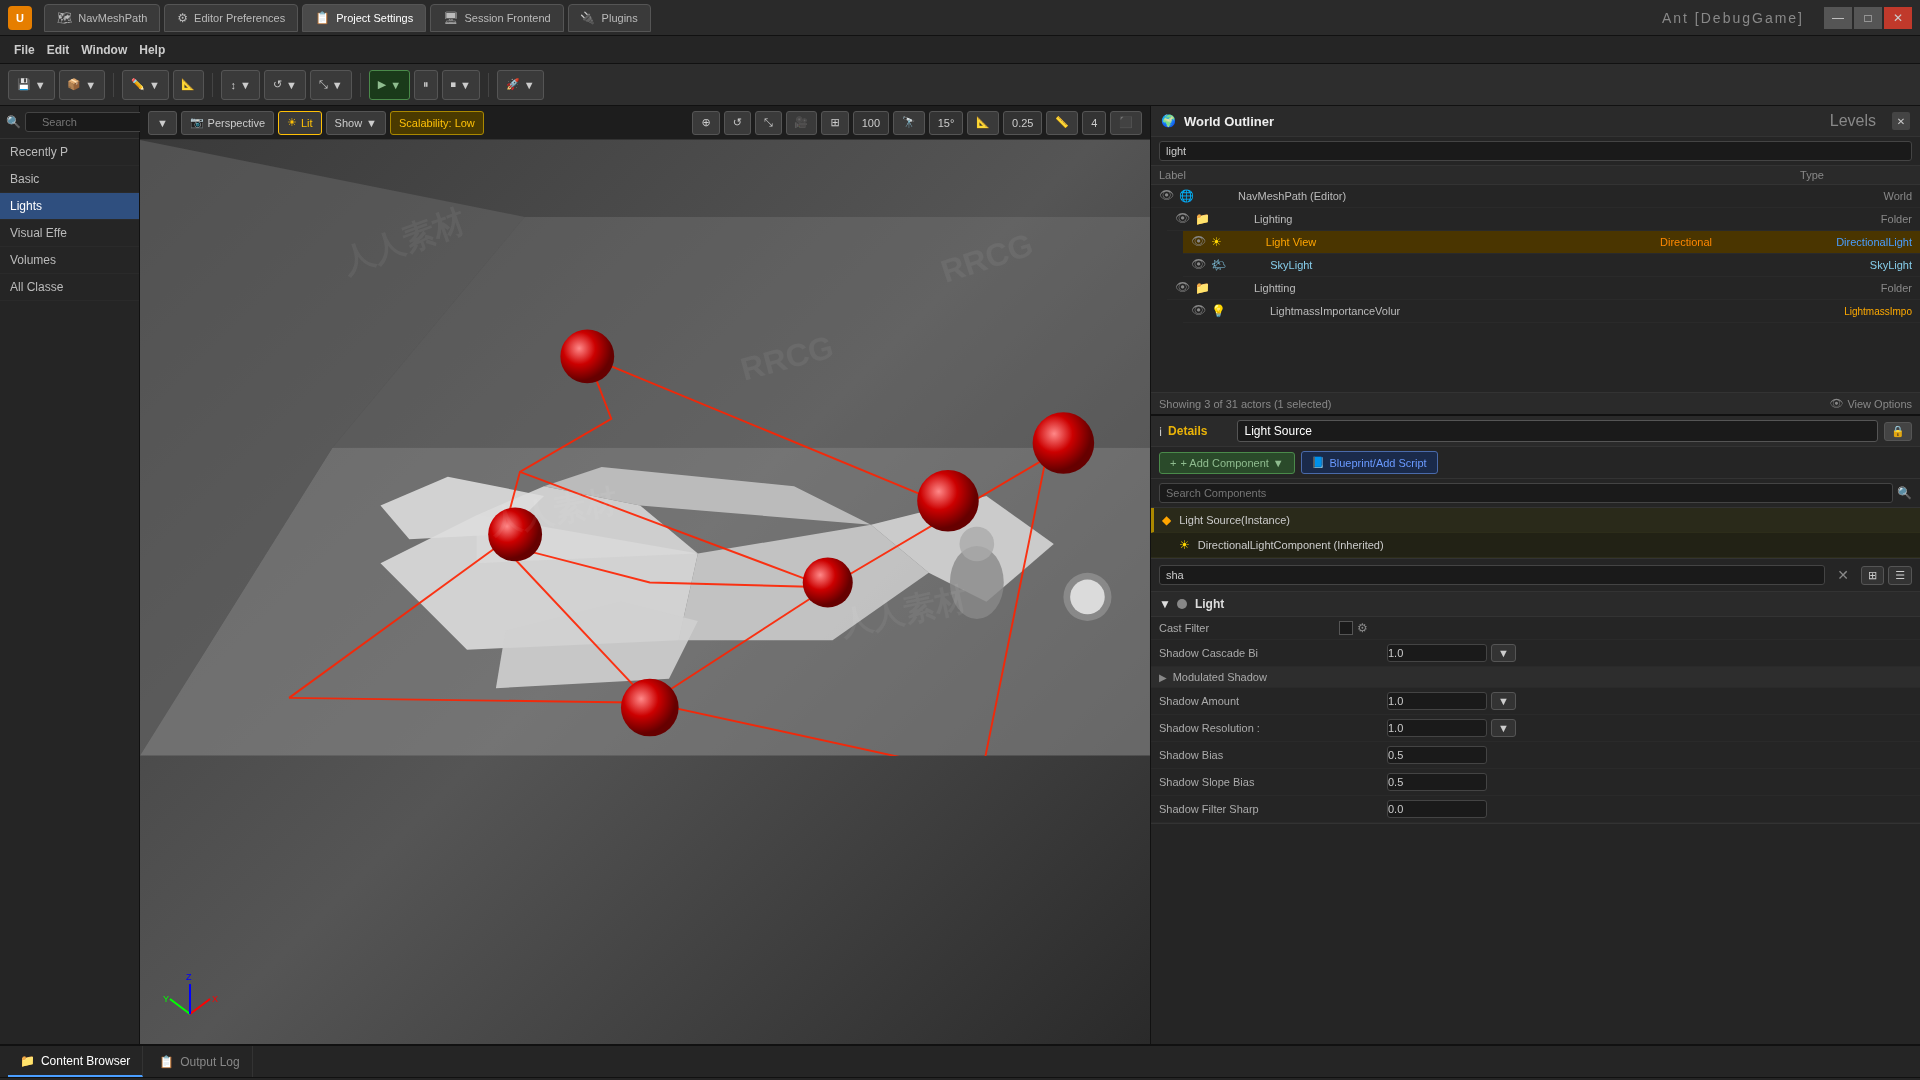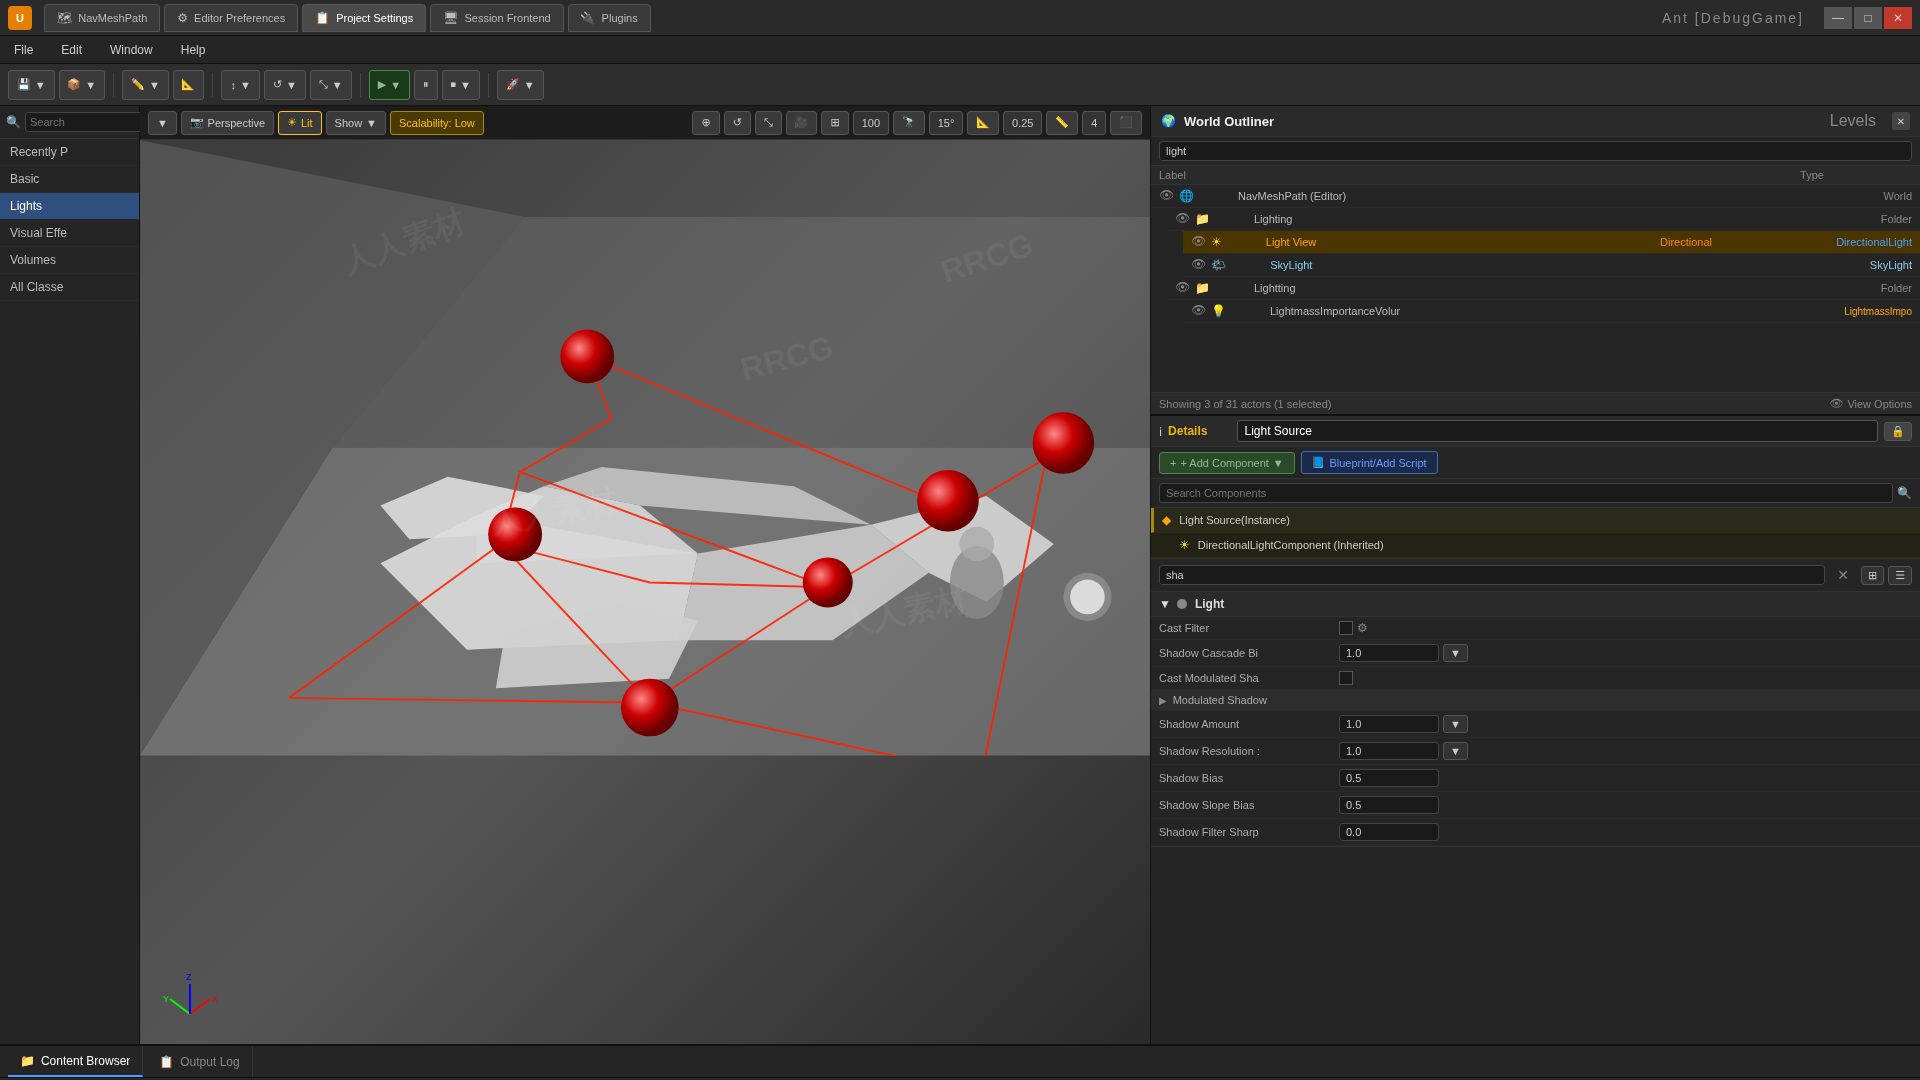--- a/index.html
+++ b/index.html
@@ -59,21 +59,22 @@
     .win-btn.close { background: #c0392b; }
 
     
     #menu-bar {
       display: flex;
       align-items: center;
       background: #252525;
       height: 28px;
       border-bottom: 1px solid #111;
       padding: 0 8px;
-      gap: 16px;
+      gap: 0;
+      font-weight: bold;
     }
     .menu-item {
       font-size: 12px; color: #ccc; cursor: pointer; padding: 2px 6px;
     }
 
     
     #toolbar {
       display: flex;
       align-items: center;
       background: #2d2d2d;
@@ -375,21 +376,21 @@
     }
     .prop-label {
       width: 180px; color: #aaa; flex-shrink: 0;
     }
     .prop-value {
       flex: 1; display: flex; align-items: center; gap: 4px;
     }
     .prop-input {
       background: #1a1a1a; border: 1px solid #444;
       border-radius: 3px; color: #ccc;
-      padding: 2px 6px; font-size: 11px; width: 100px;
+      padding: 2px 0; font-size: 11px; width: 100px; margin-left: 48px;
     }
     .prop-checkbox {
       width: 14px; height: 14px; border: 1px solid #555;
       background: #1a1a1a; display: inline-block;
     }
     .prop-dropdown-btn {
       background: #333; border: 1px solid #555;
       border-radius: 3px; padding: 2px 6px; color: #ccc;
       cursor: pointer; font-size: 11px;
       display: flex; align-items: center; gap: 4px;
@@ -547,21 +548,21 @@
     <span>🚀</span>
     <span>▼</span>
   </div>
 </div>
 
 <div id="main-layout">
 
   <div id="left-panel">
     <div id="left-panel-search">
       <span>🔍</span>
-      <input type="text" placeholder="Search" style="flex: 1 1 0%; background: rgb(26, 26, 26); border: 1px solid rgb(68, 68, 68); border-radius: 3px; color: rgb(204, 204, 204); padding: 3px 4px; font-size: 11px;">
+      <input type="text" placeholder="Search" style="flex: 1 1 0%; background: rgb(26, 26, 26); border: 1px solid rgb(68, 68, 68); border-radius: 3px; color: rgb(204, 204, 204); padding: 3px 16px; font-size: 11px;">
     </div>
     <div class="left-panel-item">Recently P</div>
     <div class="left-panel-item">Basic</div>
     <div class="left-panel-item active">Lights</div>
     <div class="left-panel-item">Visual Effe</div>
     <div class="left-panel-item">Volumes</div>
     <div class="left-panel-item">All Classe</div>
   </div>
 
   <div id="viewport-area">
@@ -812,26 +813,20 @@
           </div>
 
           <div class="prop-row">
             <span class="prop-label">Shadow Cascade Bi</span>
             <div class="prop-value">
               <input class="prop-input" value="1.0" style="">
               <button class="prop-dropdown-btn">▼</button>
             </div>
           </div>
 
-          <div class="prop-row">
-            <span class="prop-label">Cast Modulated Sha</span>
-            <div class="prop-value">
-              <div class="prop-checkbox"></div>
-            </div>
-          </div>
 
           <div class="prop-row" style="background:#2d2d2d;">
             <span style="margin-right:6px;color:#888;font-size:10px;">▶</span>
             <span class="prop-label">Modulated Shadow</span>
           </div>
 
           <div class="prop-row">
             <span class="prop-label">Shadow Amount</span>
             <div class="prop-value">
               <input class="prop-input" value="1.0" style="">

